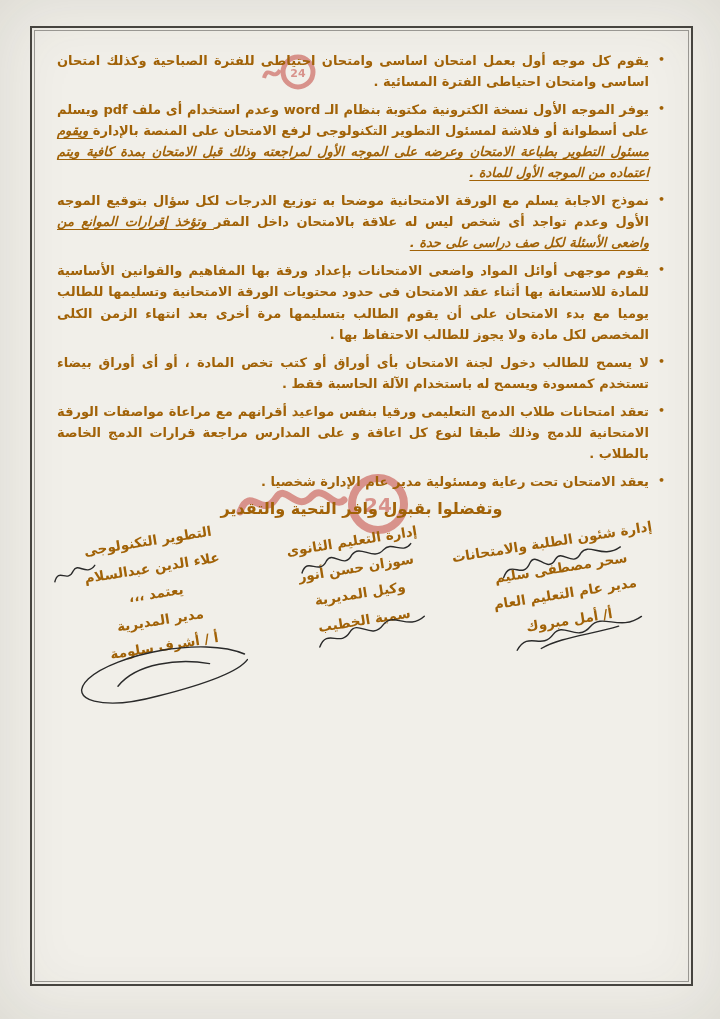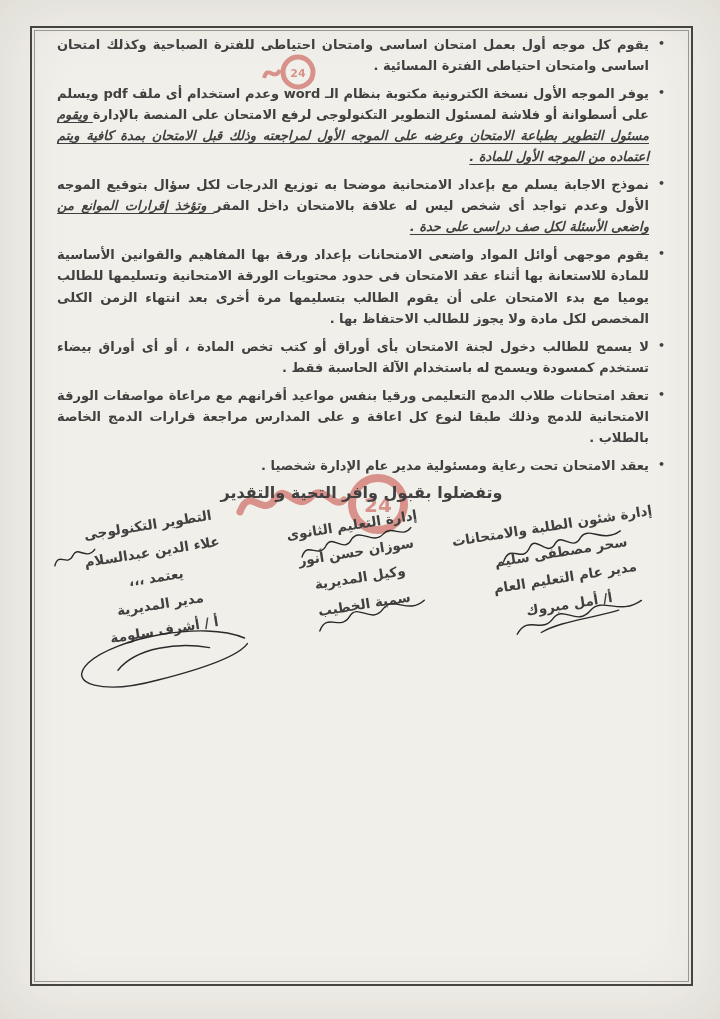--- a/index.html
+++ b/index.html
@@ -5,21 +5,21 @@
   html,body{margin:0;padding:0;background:#cfcdc9;}
   .page{
     position:relative;width:720px;height:1019px;margin:0 auto;
     background:linear-gradient(135deg,#efede7 0%,#f4f2ec 55%,#ecuae4 100%);
     background-color:#f1efe9;
     box-shadow:inset 0 0 70px rgba(60,55,45,.12);
     font-family:"DejaVu Sans",sans-serif;overflow:hidden;
   }
   .frame{position:absolute;top:26px;left:30px;right:27px;bottom:33px;border:2px solid #46443f;}
   .frame::before{content:"";position:absolute;inset:2px;border:1px solid rgba(70,68,63,.5);pointer-events:none;}
-  .content{position:absolute;top:6px;right:25px;left:25px;direction:rtl;color:#404040;font-weight:bold;}
+  .content{position:absolute;top:22px;right:25px;left:25px;direction:rtl;color:#a16207;font-weight:bold;}
   ul.bullets{list-style:none;margin:0;padding:0;}
   ul.bullets li{
     position:relative;padding-right:17px;margin-bottom:7px;
     font-size:13px;line-height:1.62;text-align:justify;text-align-last:right;
   }
   ul.bullets li::before{content:"•";position:absolute;right:1px;top:1px;font-size:11px;}
   .u{text-decoration:underline;text-underline-offset:3px;text-decoration-thickness:1.2px;font-style:italic;}
   .closing{text-align:center;font-size:16px;margin-top:4px;}
   .sigs{display:flex;justify-content:space-between;margin-top:16px;padding:0 4px;}
   .sig-col{position:relative;width:32%;text-align:center;transform:rotate(-9deg);}
@@ -50,21 +50,21 @@
       <path d="M8,50 C18,22 30,58 44,36 C54,20 64,52 80,34 C92,22 102,48 112,38" stroke-width="7" stroke-linecap="round"></path>
     </svg>
   </div>
 
   <div class="frame">
     <div class="content">
 
       <ul class="bullets">
           <li><span>يقوم كل موجه أول بعمل امتحان اساسى وامتحان احتياطى للفترة الصباحية وكذلك امتحان اساسى وامتحان احتياطى الفترة المسائية .</span></li>
           <li><span>يوفر الموجه الأول نسخة الكترونية مكتوبة بنظام الـ word وعدم استخدام أى ملف pdf ويسلم على أسطوانة أو فلاشة لمسئول التطوير التكنولوجى لرفع الامتحان على المنصة بالإدارة</span><span class="u"> ويقوم مسئول التطوير بطباعة الامتحان وعرضه على الموجه الأول لمراجعته وذلك قبل الامتحان بمدة كافية ويتم اعتماده من الموجه الأول للمادة .</span></li>
-          <li><span>نموذج الاجابة يسلم مع بإعداد الامتحانية موضحا به توزيع الدرجات لكل سؤال بتوقيع الموجه الأول وعدم تواجد أى شخص ليس له علاقة بالامتحان داخل المقر</span><span class="u"> وتؤخذ إقرارات الموانع من واضعى الأسئلة لكل صف دراسى على حدة .</span></li>
+          <li><span>نموذج الاجابة يسلم مع الورقة الامتحانية موضحا به توزيع الدرجات لكل سؤال بتوقيع الموجه الأول وعدم تواجد أى شخص ليس له علاقة بالامتحان داخل المقر</span><span class="u"> وتؤخذ إقرارات الموانع من واضعى الأسئلة لكل صف دراسى على حدة .</span></li>
           <li><span>يقوم موجهى أوائل المواد واضعى الامتحانات بإعداد ورقة بها المفاهيم والقوانين الأساسية للمادة للاستعانة بها أثناء عقد الامتحان فى حدود محتويات الورقة الامتحانية وتسليمها للطالب يوميا مع بدء الامتحان على أن يقوم الطالب بتسليمها مرة أخرى بعد انتهاء الزمن الكلى المخصص لكل مادة ولا يجوز للطالب الاحتفاظ بها .</span></li>
           <li><span>لا يسمح للطالب دخول لجنة الامتحان بأى أوراق أو كتب تخص المادة ، أو أى أوراق بيضاء تستخدم كمسودة ويسمح له باستخدام الآلة الحاسبة فقط .</span></li>
           <li><span>تعقد امتحانات طلاب الدمج التعليمى ورقيا بنفس مواعيد أقرانهم مع مراعاة مواصفات الورقة الامتحانية للدمج وذلك طبقا لنوع كل اعاقة و على المدارس مراجعة قرارات الدمج الخاصة بالطلاب .</span></li>
           <li><span>يعقد الامتحان تحت رعاية ومسئولية مدير عام الإدارة شخصيا .</span></li>
         </ul>
 
       <div class="closing">وتفضلوا بقبول وافر التحية والتقدير</div>
 
       <div class="sigs">
 

